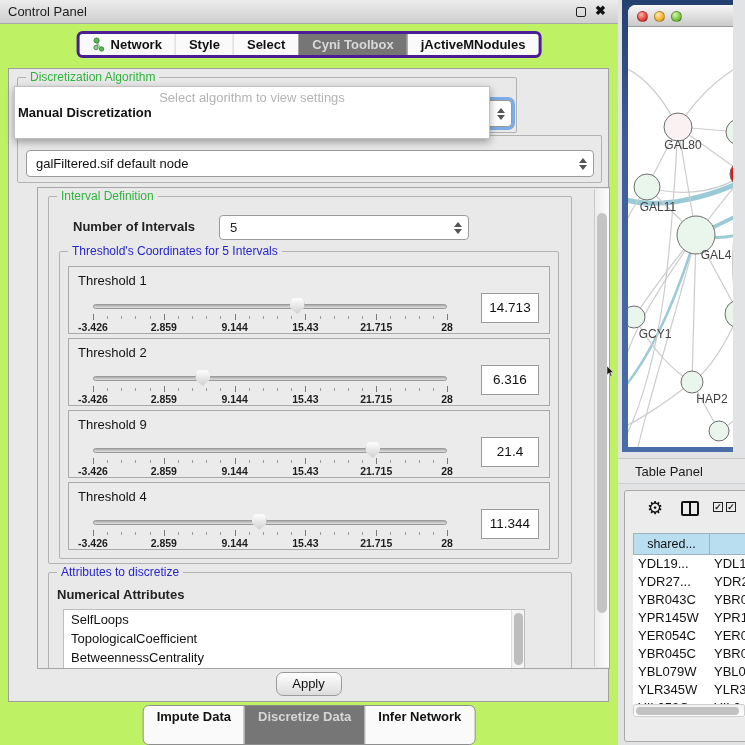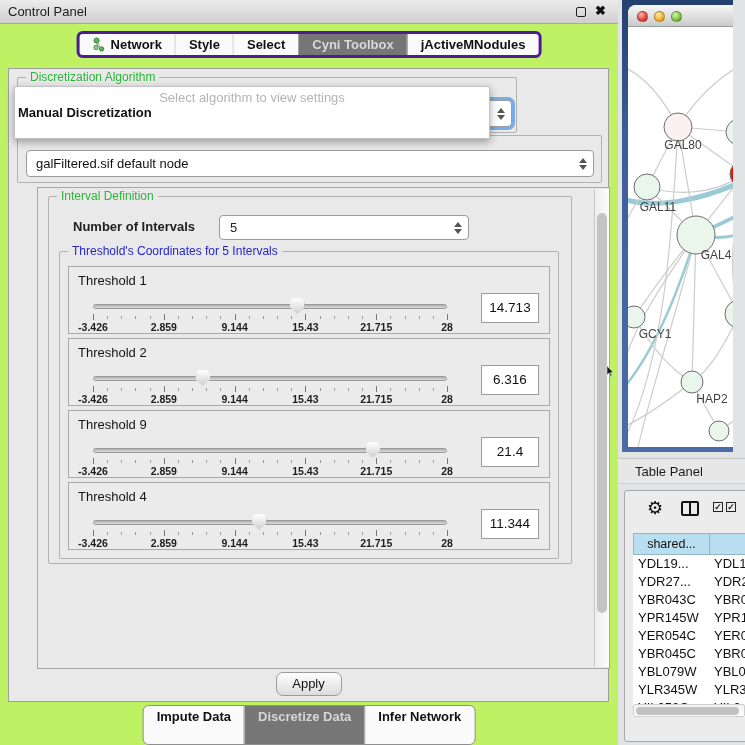--- a/index.html
+++ b/index.html
@@ -387,20 +387,34 @@
                       <span class="ticklabel" style="left: 80%;">21.715</span>
                       <span class="ticklabel" style="left: 100%;">28</span>
                     </div>
                   </div>
                   <div class="valuebox">11.344</div>
                 </div>
               </div>
           </div>
         </div>
 
+        <div class="groupbox" style="left:10px; top:384px; width:524px; height:120px;">
+          <span class="grouplabel lbl-blue">Attributes to discretize</span>
+          <span style="position:absolute; left:8px; top:14px; font-weight:bold; font-size:13px;">Numerical Attributes</span>
+          <div class="attr-list" style="left:14px; top:36px; width:462px; height:76px;">
+            <div id="attr-items">
+                <div class="attr-item">SelfLoops</div>
+                <div class="attr-item">TopologicalCoefficient</div>
+                <div class="attr-item">BetweennessCentrality</div>
+              </div>
+            <div class="list-scroll">
+                <div class="thumb"></div>
+              </div>
+          </div>
+        </div>
 
         <div class="vscroll" style="right:0;">
           <div class="thumb" style="top:24px; height:400px;"></div>
         </div>
       </div>
 
       <div class="apply-btn">Apply</div>
     </div>
 
     <div class="bottom-tabbar">

